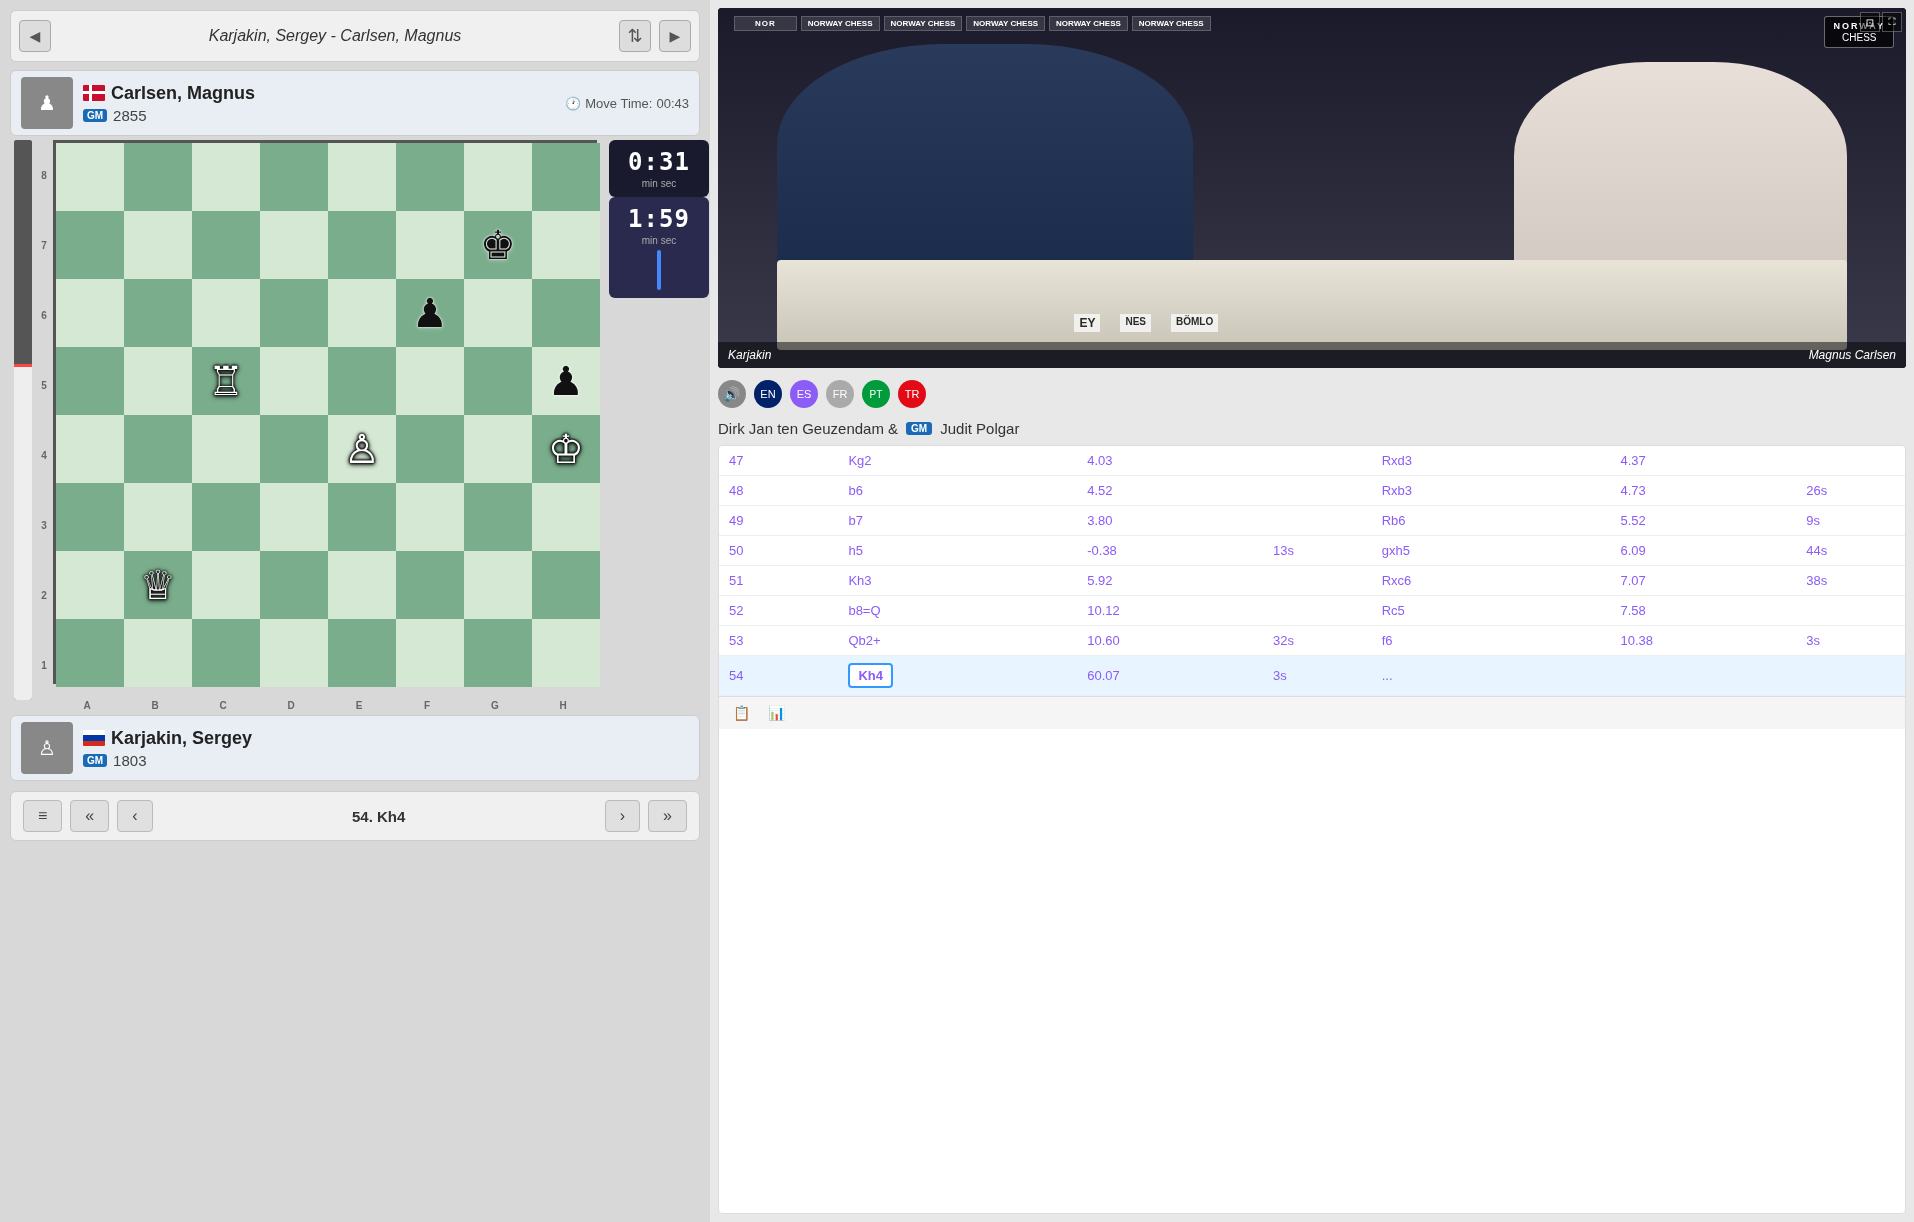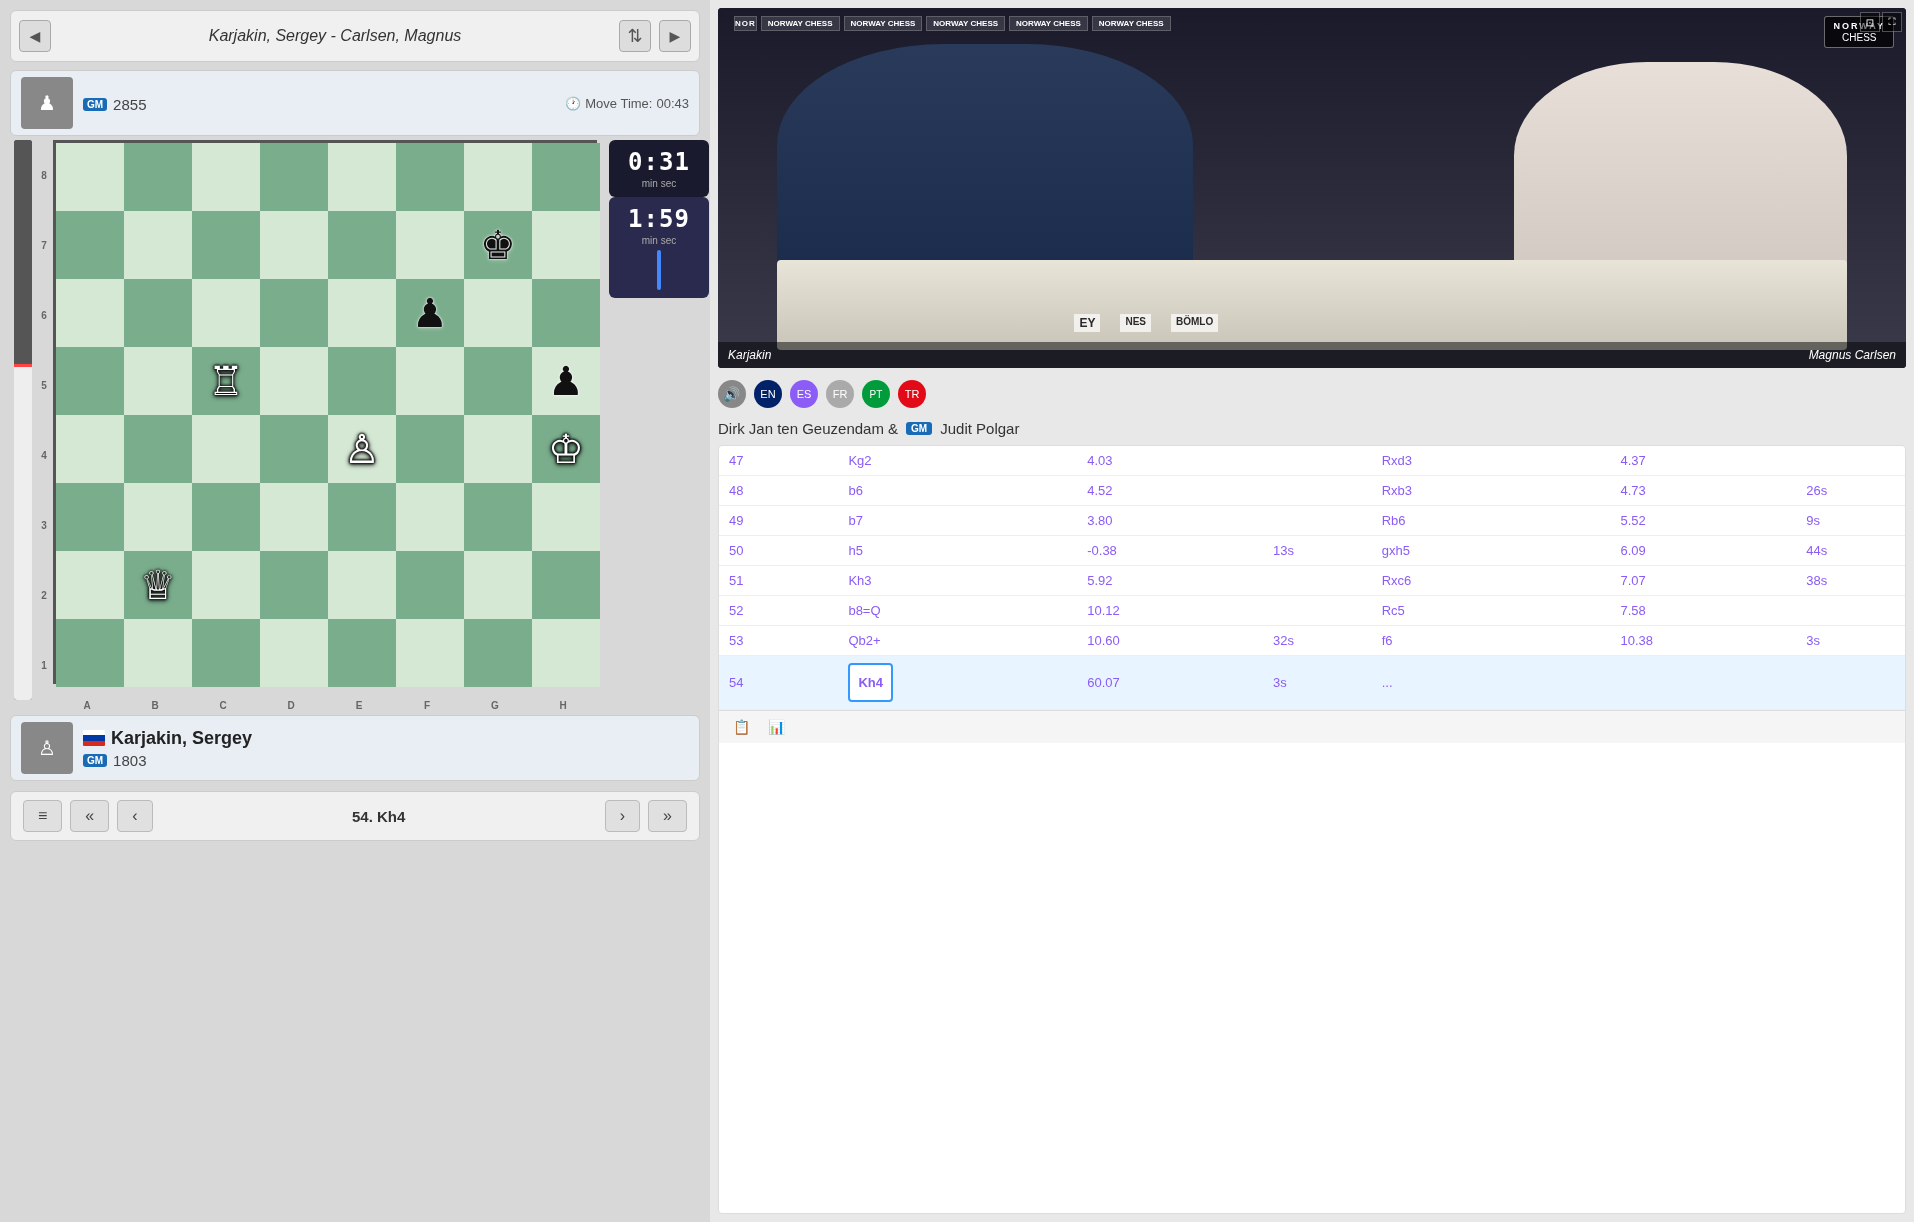--- a/index.html
+++ b/index.html
@@ -361,21 +361,21 @@
     .white-time-col { width: 70px; color: #555; }
     .white-clock-col { width: 40px; color: #888; font-size: 12px; }
     .black-move-col { width: 90px; font-weight: 500; }
     .black-time-col { width: 70px; color: #555; }
     .black-clock-col { width: 40px; color: #888; font-size: 12px; }
     .move-table tr.active-row { background: #e8f4ff; }
     .active-move {
       background: white;
       border: 2px solid #3399ff;
       border-radius: 4px;
-      padding: 10px 8px;
+      padding: 3px 8px;
       font-weight: bold;
       display: inline-block;
     }
 
     
     .table-controls {
       display: flex;
       align-items: center;
       background: #f5f5f5;
       border-top: 1px solid #ddd;
@@ -402,20 +402,24 @@
     <span class="game-title">Karjakin, Sergey - Carlsen, Magnus</span>
     <button class="swap-btn">⇅</button>
     <button class="nav-btn">▶</button>
   </div>
 
   <div class="player-card">
     <div class="player-avatar">
       <div class="avatar-img">♟</div>
     </div>
     <div class="player-info">
+      <div class="player-name">
+        <span class="flag-dk"></span>
+        <span>Carlsen, Magnus</span>
+      </div>
       <div style="display:flex; align-items:center; gap:6px; margin-top:3px;">
         <span class="gm-badge">GM</span>
         <span class="player-rating">2855</span>
       </div>
     </div>
     <div class="move-time">
       <span>🕐</span>
       <span>Move Time:</span>
       <span>00:43</span>
     </div>
@@ -593,21 +597,21 @@
 </div>
 
 <div class="right-panel">
 
   <div class="video-area">
     <div class="photo-scene">
 
       <div style="position:absolute; top:0; left:0; right:0; bottom:0; background:linear-gradient(180deg,#1a1a2a 0%,#2a2a3a 50%,#3a3a4a 100%);"></div>
 
       <div style="position:absolute; top:8px; left:0; right:0; display:flex; flex-wrap:wrap; gap:4px; padding:0 16px;">
-        <span style="background:rgba(255,255,255,0.12); color:white; font-size:8px; font-weight:bold; padding:2px 0; border:1px solid rgba(255,255,255,0.2); letter-spacing:1px;">NOR</span>
+        <span style="background:rgba(255,255,255,0.12); color:white; font-size:8px; font-weight:bold; padding:2px 20px; border:1px solid rgba(255,255,255,0.2); letter-spacing:1px;">NOR</span>
         <span style="background:rgba(255,255,255,0.12); color:white; font-size:8px; font-weight:bold; padding:2px 6px; border:1px solid rgba(255,255,255,0.2);">NORWAY CHESS</span>
         <span style="background:rgba(255,255,255,0.12); color:white; font-size:8px; font-weight:bold; padding:2px 6px; border:1px solid rgba(255,255,255,0.2);">NORWAY CHESS</span>
         <span style="background:rgba(255,255,255,0.12); color:white; font-size:8px; font-weight:bold; padding:2px 6px; border:1px solid rgba(255,255,255,0.2);">NORWAY CHESS</span>
         <span style="background:rgba(255,255,255,0.12); color:white; font-size:8px; font-weight:bold; padding:2px 6px; border:1px solid rgba(255,255,255,0.2);">NORWAY CHESS</span>
         <span style="background:rgba(255,255,255,0.12); color:white; font-size:8px; font-weight:bold; padding:2px 6px; border:1px solid rgba(255,255,255,0.2);">NORWAY CHESS</span>
       </div>
 
       <div style="position:absolute; left:5%; bottom:20%; width:35%; height:70%; background:linear-gradient(180deg,#2a3a5a 0%,#1a2a4a 100%); border-radius:40% 40% 0 0;"></div>
 
       <div style="position:absolute; right:5%; bottom:20%; width:28%; height:65%; background:linear-gradient(180deg,#e8e0d8 0%,#d0c8c0 100%); border-radius:40% 40% 0 0;"></div>

